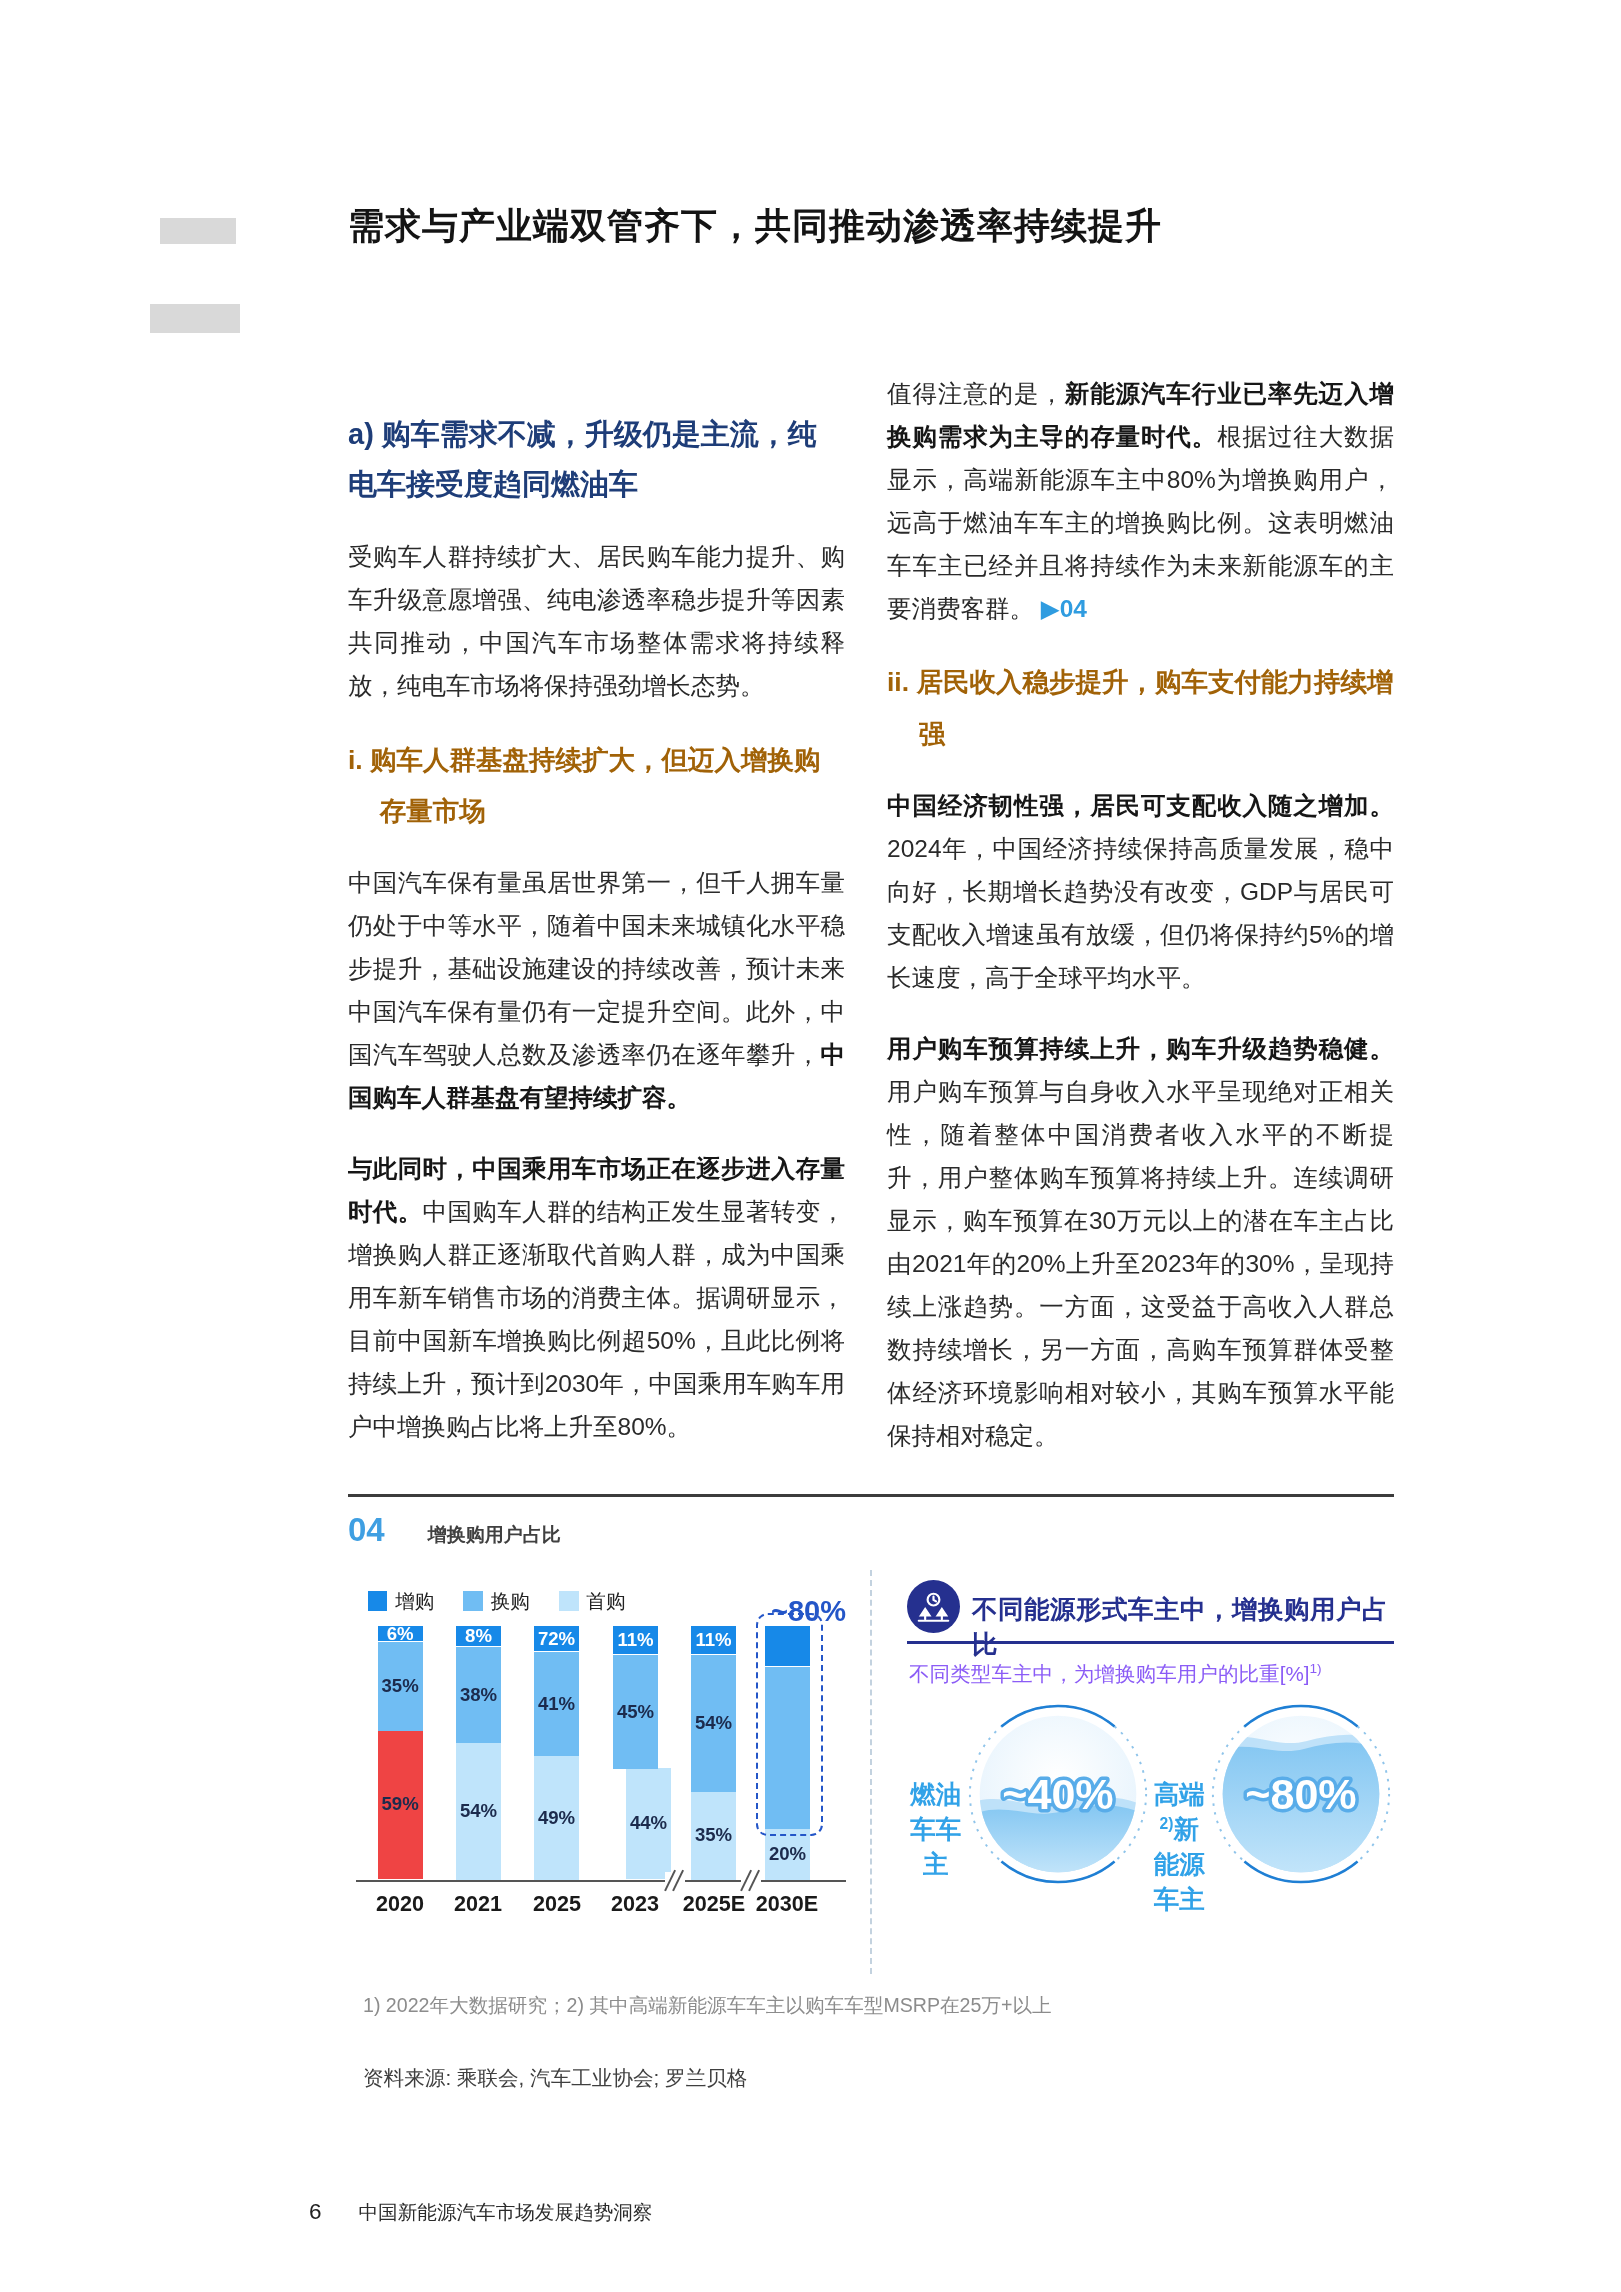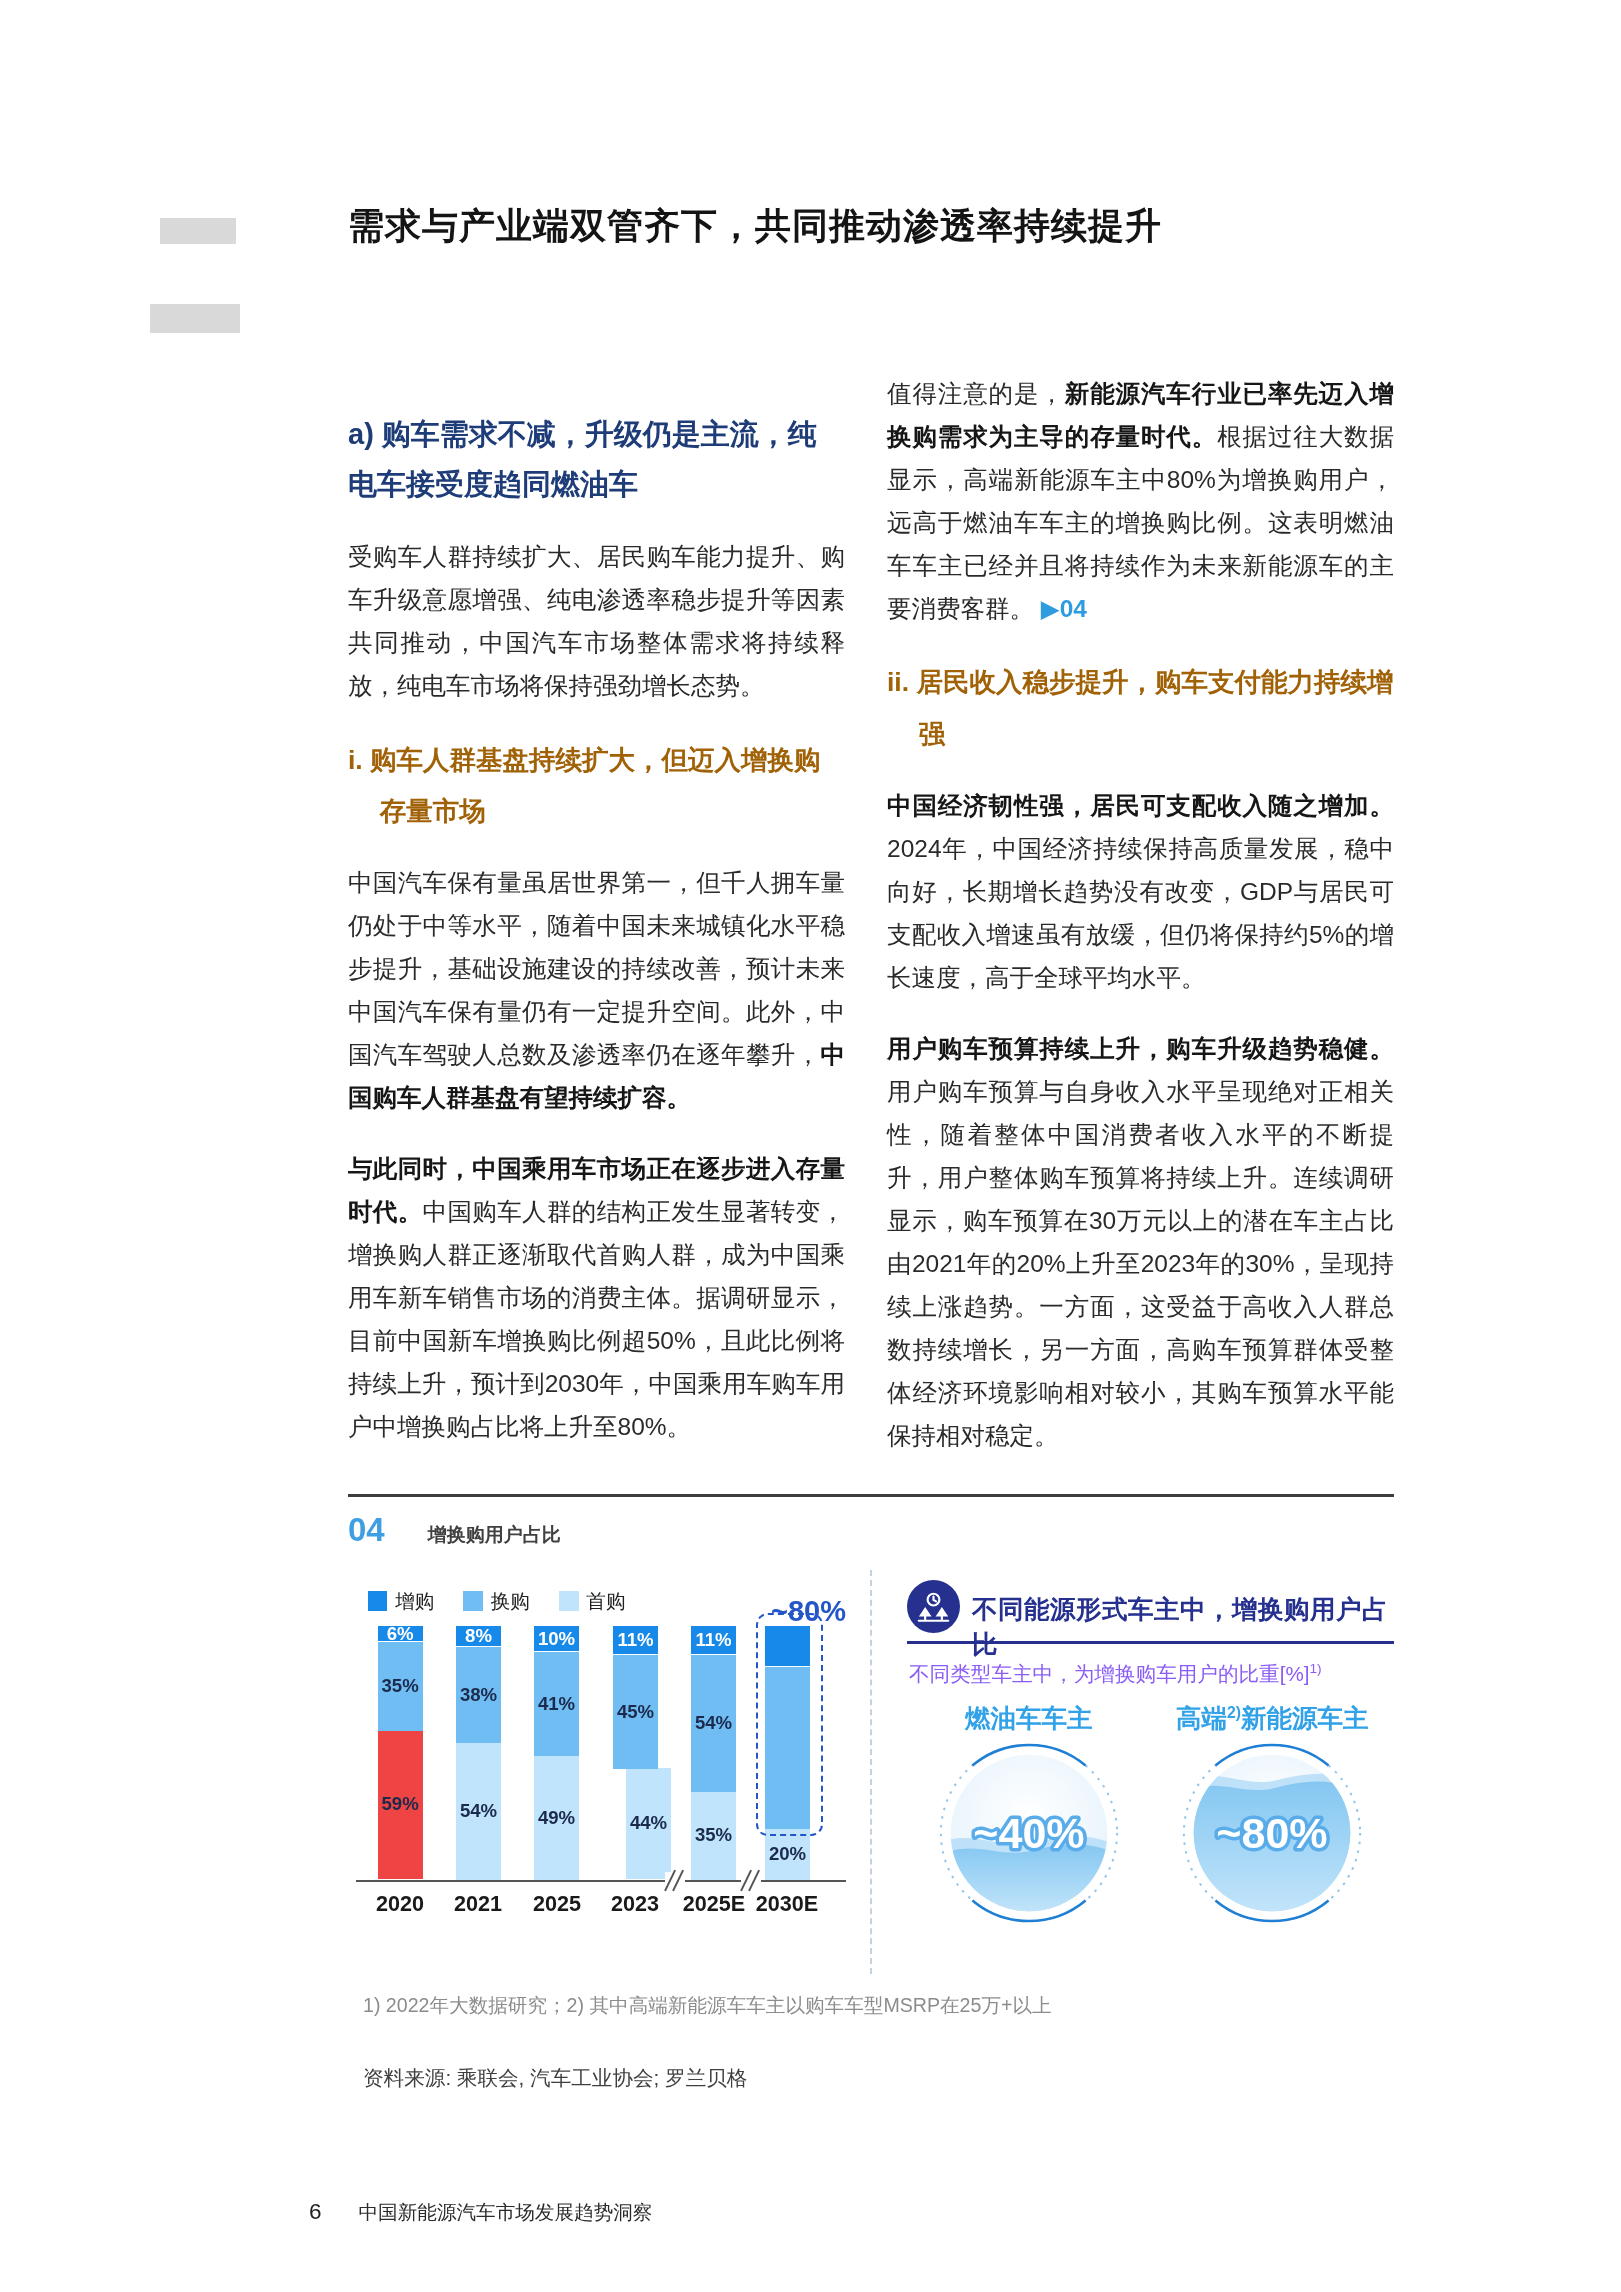--- a/index.html
+++ b/index.html
@@ -49,21 +49,21 @@
   .axis{position:absolute;left:0;right:0;height:2px;background:#555;}
   .year{position:absolute;width:88px;text-align:center;font-size:21.6px;font-weight:700;color:#1a1a1a;}
   .abreak{position:absolute;width:19.6px;height:17.6px;background:#fff;}
   .abreak i{position:absolute;top:-2.9px;bottom:-2.9px;width:2px;background:#555;transform:rotate(26deg);}
   .dash-box{position:absolute;border:2.9px dashed #2456c8;border-radius:11.8px;}
   .bar-annotation{position:absolute;font-size:29px;font-weight:700;color:#2456c8;white-space:nowrap;}
 
   .panel-sub{margin:15.7px 0 0 2px;font-size:20.6px;color:#8b5cf6;}
   .panel-sub sup{font-size:13.7px;}
   .gauge-row{display:flex;margin-top:13.7px;}
-  .gauge-col{width:50%;display:flex;flex-direction:column;align-items:center;}
+  .gauge-col{width:50%;display:flex;flex-direction:row;align-items:center;text-align:center;}
   .gauge-label{font-size:25.5px;font-weight:700;color:#31a2e8;height:39px;}
   .gauge-label sup{font-size:15.7px;}
 
   .footnote{position:absolute;left:363px;top:1992px;font-size:19.6px;color:#8c8c8c;}
   .source{position:absolute;left:363px;top:2064px;font-size:20.6px;color:#3f3f3f;}
   .page-footer{position:absolute;left:309px;top:2199px;display:flex;align-items:baseline;gap:37px;}
   .pageno{font-size:22.5px;color:#222;}
   .doc-title{font-size:19.6px;color:#2b2b2b;}
 </style>
 </head>
@@ -134,21 +134,21 @@
           <span class="seg-label light">8%</span>
         </div>
         <div class="year" style="left: 78px; top: 274px;">2021</div>
         <div class="seg" style="left: 178px; top: 139px; width: 45px; height: 124px; background: rgb(191, 228, 251);">
           <span class="seg-label">49%</span>
         </div>
         <div class="seg" style="left: 178px; top: 35px; width: 45px; height: 104px; background: rgb(112, 189, 243);">
           <span class="seg-label">41%</span>
         </div>
         <div class="seg" style="left: 178px; top: 9.8px; width: 45px; height: 25px; background: rgb(23, 137, 232);">
-          <span class="seg-label light">10%</span>
+          <span class="seg-label light">72%</span>
         </div>
         <div class="year" style="left: 157px; top: 274px;">2025</div>
         <div class="seg" style="left: 270px; top: 151px; width: 45px; height: 111px; background: rgb(191, 228, 251);">
           <span class="seg-label">44%</span>
         </div>
         <div class="seg" style="left: 257px; top: 38px; width: 45px; height: 114px; background: rgb(112, 189, 243);">
           <span class="seg-label">45%</span>
         </div>
         <div class="seg" style="left: 257px; top: 9.8px; width: 45px; height: 28px; background: rgb(23, 137, 232);">
           <span class="seg-label light">11%</span>

